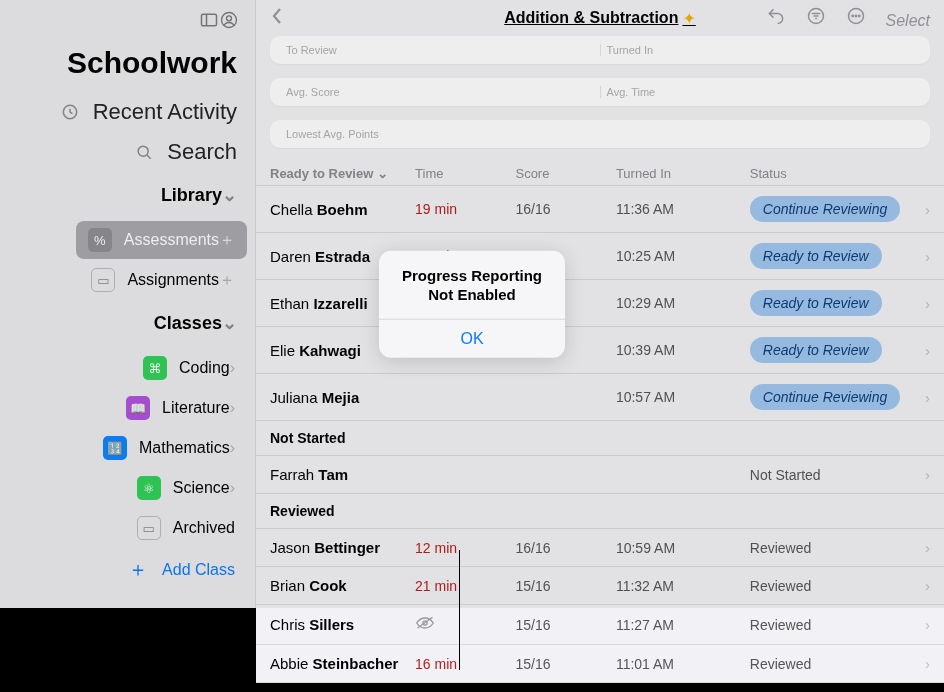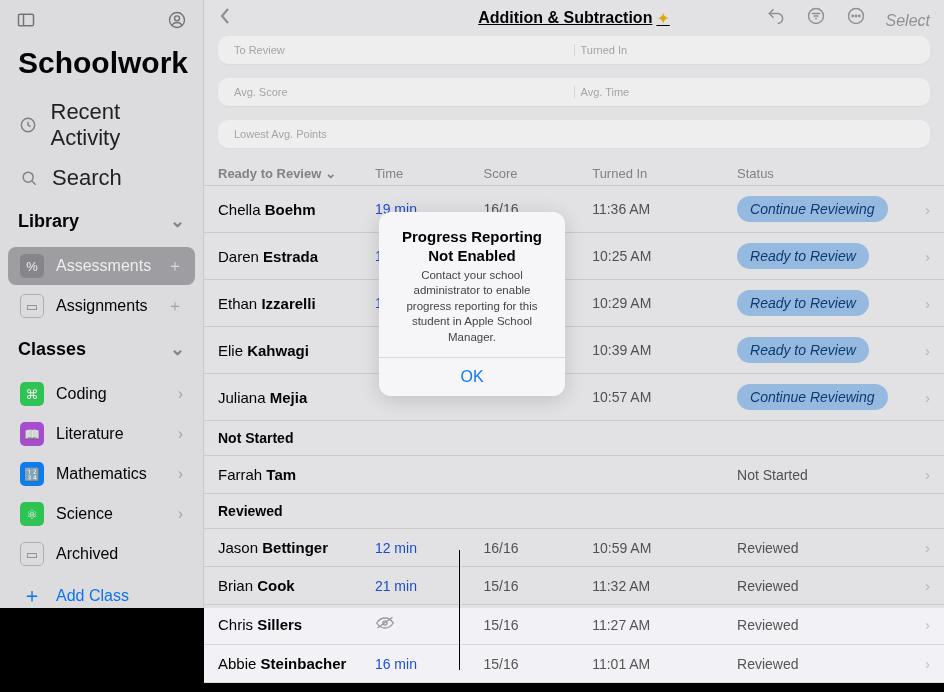--- a/index.html
+++ b/index.html
@@ -1,20 +1,20 @@
 <!DOCTYPE html>
 <html><head>
 <meta charset="utf-8">
 <style>
 * { margin: 0; padding: 0; box-sizing: border-box; }
 body { font-family: -apple-system, BlinkMacSystemFont, "Helvetica Neue", sans-serif; background: #000; width: 944px; height: 692px; overflow: hidden; position: relative; }
 .app-frame { width: 944px; height: 608px; display: flex; background: #f2f2f6; position: relative; }
 
 
-.sidebar { width: 204px; background: #ececee; display: flex; flex-direction: column; border-right: 1px solid #d8d8dc; }
+.sidebar { width: 256px; background: #ececee; display: flex; flex-direction: column; border-right: 1px solid #d8d8dc; align-items: flex-end; }
 .sidebar-top { display: flex; justify-content: space-between; align-items: center; padding: 10px 16px 6px; }
 .sidebar-top svg { stroke: #7a7a7e; }
 .app-title { font-size: 30px; font-weight: 700; padding: 6px 18px 12px; }
 .side-item { display: flex; align-items: center; gap: 12px; padding: 7px 18px; font-size: 22px; color: #222; cursor: pointer; }
 .side-item .ico { width: 22px; height: 22px; display: flex; align-items: center; justify-content: center; color: #8a8a8e; }
 .side-section { display: flex; justify-content: space-between; align-items: center; padding: 12px 18px 14px; font-size: 18px; font-weight: 700; }
 .side-section .chev { color: #8a8a8e; }
 .lib-item, .class-item { display: flex; align-items: center; justify-content: space-between; padding: 7px 12px; margin: 1px 8px; border-radius: 8px; font-size: 16px; cursor: pointer; }
 .lib-item.selected { background: #a8a8ad; color: #fff; }
 .lib-item .left, .class-item .left { display: flex; align-items: center; gap: 12px; }
@@ -45,21 +45,21 @@
 .card .div { width: 1px; background: #e5e5ea; }
 .card.single { flex: 0.9; }
 
 
 .table-head { display: grid; grid-template-columns: 1.3fr 0.9fr 0.9fr 1.2fr 1.4fr 24px; padding: 4px 14px; font-size: 13px; color: #8a8a8e; border-bottom: 1px solid #d8d8dc; align-items: center; }
 .table-head .col0 { font-weight: 600; display: flex; align-items: center; gap: 4px; }
 .section-header { padding: 9px 14px; font-size: 14px; font-weight: 600; background: #f2f2f6; border-bottom: 1px solid #d8d8dc; }
 .row { display: grid; grid-template-columns: 1.3fr 0.9fr 0.9fr 1.2fr 1.4fr 24px; padding: 10px 14px; font-size: 15px; border-bottom: 1px solid #d8d8dc; align-items: center; background: #f2f2f6; }
 .row .name strong { font-weight: 600; }
 .row .time, .row .score, .row .turnedin { color: #555; font-size: 14px; }
-.row .time { color: #1d4ed8; }
+.row .time { color: #b91c1c; }
 .pill { display: inline-block; padding: 5px 13px; border-radius: 15px; font-size: 14px; background: #a0c7ef; color: #0a3d7a; font-weight: 500; font-style: italic; }
 .status-text { color: #555; font-size: 14px; }
 .chev-cell { color: #c0c0c4; text-align: right; }
 .eye-slash { color: #9a9a9e; display: inline-flex; }
 .app-dim { position: absolute; inset: 0; background: rgba(40,40,40,0.08); pointer-events: none; z-index: 5;}
 .modal { position: absolute; left: 50%; top: 50%; transform: translate(-50%, -50%); width: 186px; background: #f6f6f8; border-radius: 12px; z-index: 10; box-shadow: 0 4px 20px rgba(0,0,0,0.15); overflow: hidden; text-align: center; }
 .modal-body { padding: 16px 14px 12px; }
 .modal-title { font-size: 15px; font-weight: 600; line-height: 1.25; margin-bottom: 2px; }
 .modal-msg { font-size: 11.5px; color: #444; line-height: 1.35; }
 .modal-btn { border-top: 1px solid #d8d8dc; padding: 10px; color: #0a7aff; font-size: 16px; cursor: pointer; }
@@ -334,20 +334,19 @@
         </div>
       </div>
 
   </div>
 
   <div class="app-dim"></div>
 
   <div class="modal">
     <div class="modal-body">
       <div class="modal-title">Progress Reporting Not Enabled</div>
-      <div class="modal-msg">Contact your school administrator to enable progress reporting for this student in Apple School Manager.</div>
     </div>
     <div class="modal-btn">OK</div>
   </div>
 
 </div>
 
 <div class="callout-line" style="left:459px; top:550px; height:120px;"></div>
 
 </body></html>

